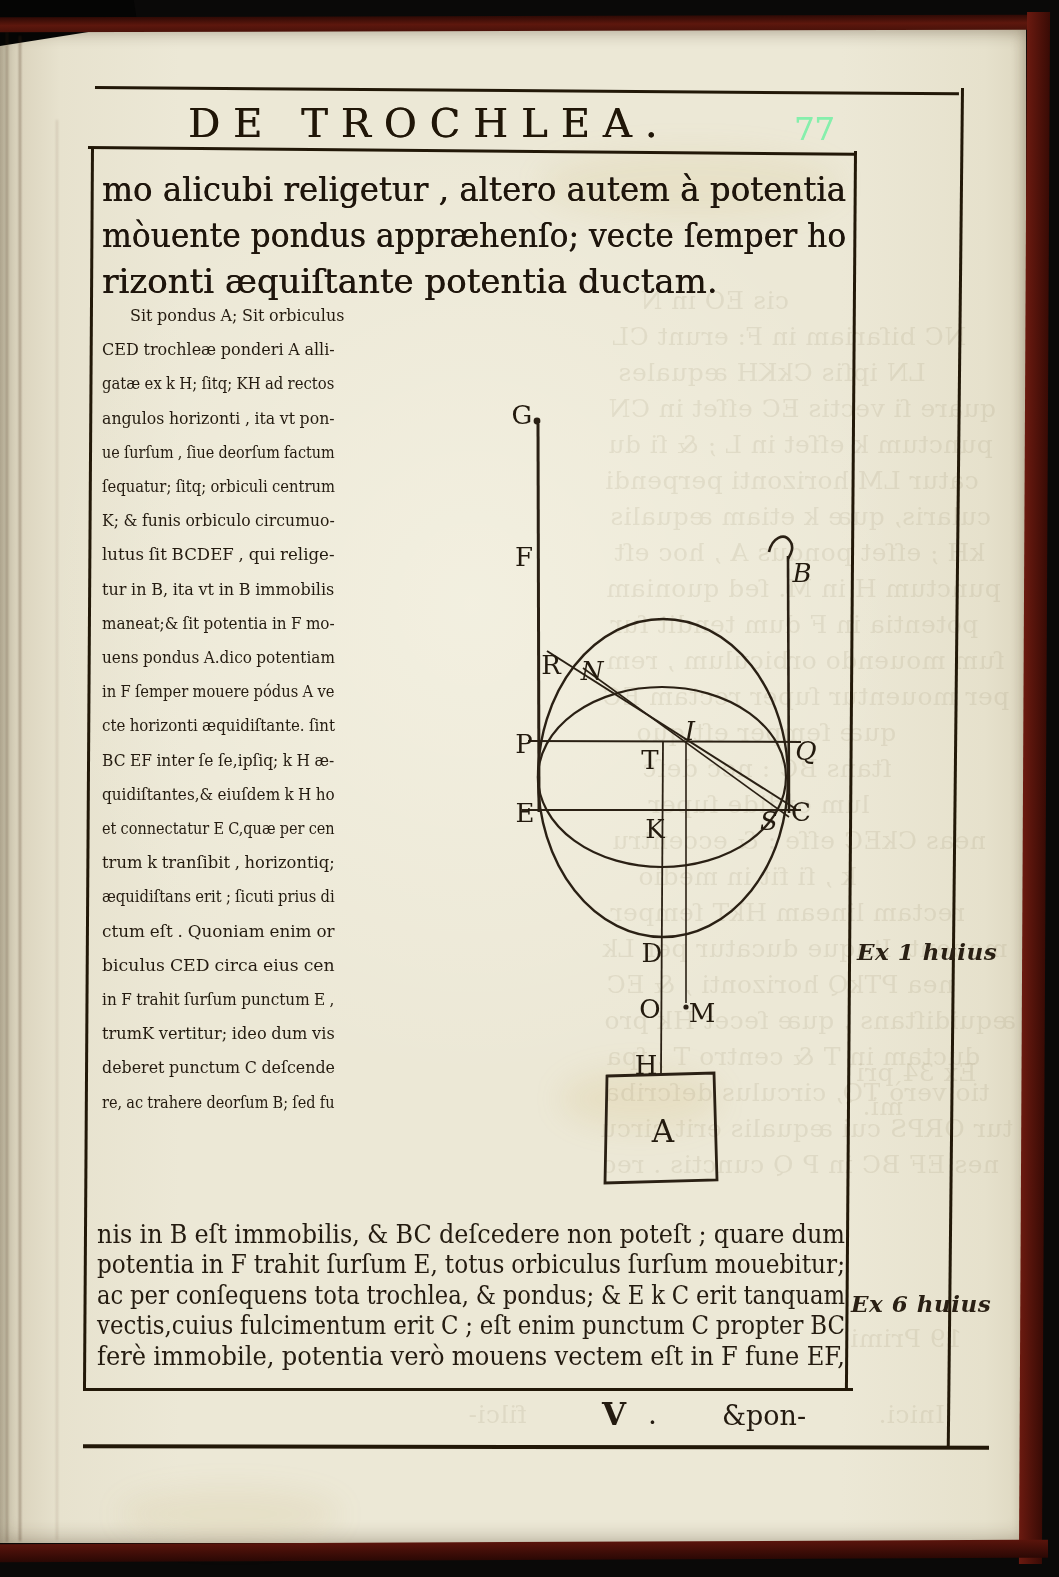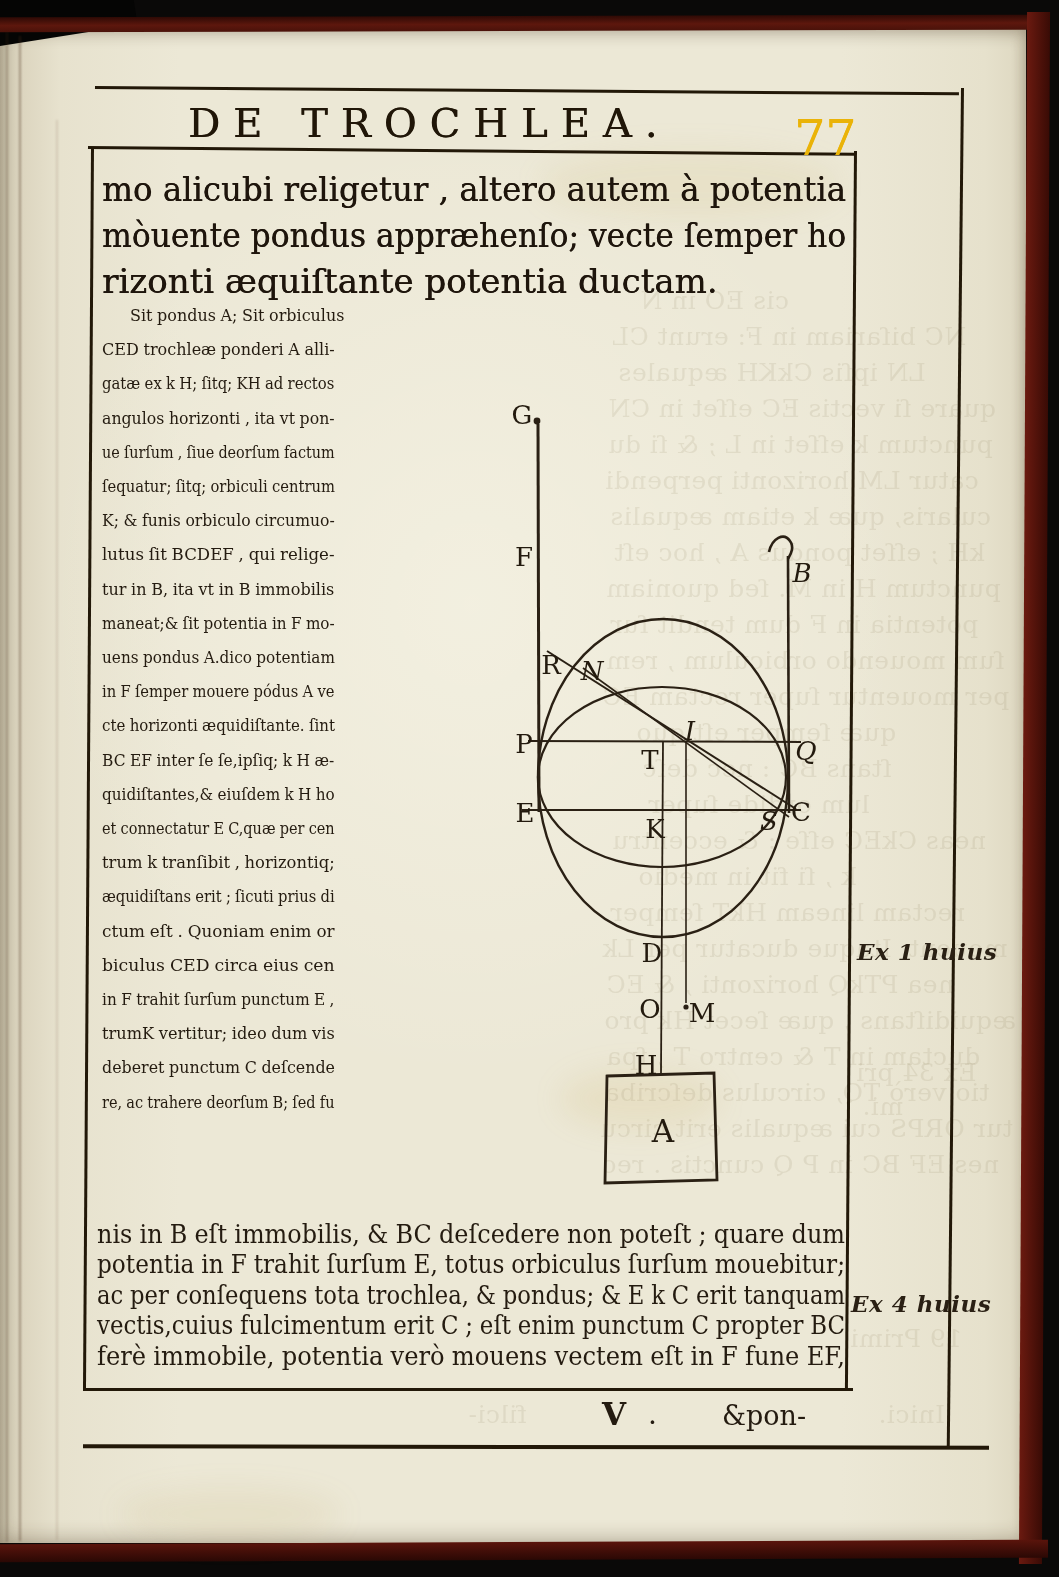--- a/index.html
+++ b/index.html
@@ -34,21 +34,21 @@
   .r-outer-top{left:95px;top:86px;width:864px;height:3px;transform:rotate(0.42deg);transform-origin:left top;}
   .r-outer-right{left:961px;top:88px;width:3px;height:1360px;transform:rotate(0.6deg);transform-origin:top left;}
   .r-outer-bottom{left:83px;top:1445px;width:906px;height:4px;transform:rotate(0.08deg);}
   .r-inner-top{left:88px;top:146px;width:767px;height:3px;transform:rotate(0.5deg);transform-origin:left top;}
   .r-inner-left{left:91px;top:148px;width:3px;height:1243px;transform:rotate(0.37deg);transform-origin:top left;}
   .r-inner-right{left:854px;top:151px;width:3px;height:1240px;transform:rotate(0.42deg);transform-origin:top left;}
   .r-inner-bottom{left:86px;top:1388px;width:767px;height:3px;}
   
   .thick{text-shadow:0.4px 0 currentColor;}
   .hdr-title{position:absolute;left:188px;top:100px;font-size:40px;letter-spacing:13px;color:#201608;}
-  .hdr-page{position:absolute;left:794px;top:110px;font-size:49px;color:#eab308;}
+  .hdr-page{position:absolute;left:794px;top:110px;font-size:32px;color:#86efac;}
   .tblock{position:absolute;}
   .pl{white-space:nowrap;overflow:visible;}
   .pl>span{display:inline-block;transform-origin:left 70%;}
   #intro{left:102px;top:166px;width:744px;font-size:34px;line-height:46px;color:#1e150c;}
   #leftcol{left:102px;top:298px;width:360px;font-size:17px;line-height:34.2px;word-spacing:-0.5px;}
   #fullwidth{left:97px;top:1219px;width:750px;font-size:25.5px;line-height:30.4px;word-spacing:-0.5px;}
   .mnote{position:absolute;font-style:italic;font-weight:600;font-size:23px;color:#2a2014;letter-spacing:0.5px;white-space:nowrap;margin-top:18px;}
   .foot{position:absolute;color:#241b10;}
   #sig{left:602px;top:1396px;font-size:31px;font-weight:600;}
   #sigdot{left:648px;top:1398px;font-size:28px;}
@@ -151,21 +151,21 @@
   <div id="fullwidth" class="tblock">
       <div class="pl"><span style="transform: scaleX(0.9387);">nis in B eſt immobilis, &amp; BC deſcedere non poteſt ; quare dum</span></div>
       <div class="pl"><span style="transform: scaleX(0.9101);">potentia in F trahit ſurſum E, totus orbiculus ſurſum mouebitur;</span></div>
       <div class="pl"><span style="transform: scaleX(0.8909);">ac per conſequens tota trochlea, &amp; pondus; &amp; E k C erit tanquam</span></div>
       <div class="pl"><span style="transform: scaleX(0.8975);">vectis,cuius fulcimentum erit C ; eſt enim punctum C propter BC</span></div>
       <div class="pl"><span style="transform: scaleX(0.9488);">ferè immobile, potentia verò mouens vectem eſt in F fune EF,</span></div>
     </div>
 
   <div id="marginNotes">
       <div class="mnote" style="left: 857px; top: 920px;">Ex 1 huius</div>
-      <div class="mnote" style="left: 851px; top: 1272px;">Ex 4 huius</div>
+      <div class="mnote" style="left: 851px; top: 1272px;">Ex 6 huius</div>
     </div>
 
   <svg id="diagram" width="1059" height="1577" viewBox="0 0 1059 1577" style="position:absolute;left:0;top:0;" fill="none" stroke="#2a2014">
     <line x1="538" y1="424" x2="539" y2="812" stroke-width="3"></line>
     <circle cx="537" cy="421" r="3.4" fill="#2a2014" stroke="none"></circle>
     <line x1="788" y1="556" x2="789" y2="813" stroke-width="2.6"></line>
     <path d="M 769 552 C 772 538 784 532 790 541 C 795 548 790 555 788 559" stroke-width="2.6"></path>
     <ellipse cx="663" cy="778" rx="125" ry="159" stroke-width="2.4"></ellipse>
     <ellipse cx="662" cy="777" rx="124" ry="90" stroke-width="2.2"></ellipse>
     <line x1="528" y1="741" x2="801" y2="742" stroke-width="2"></line>

